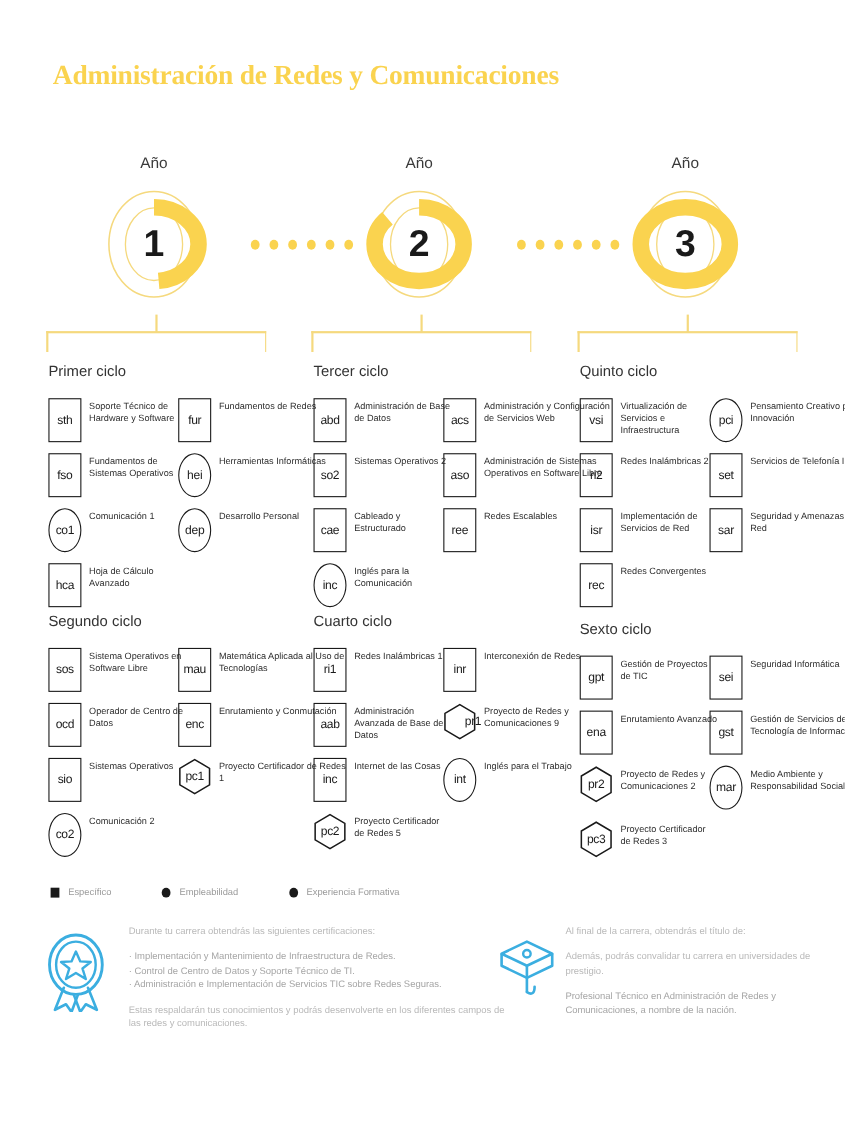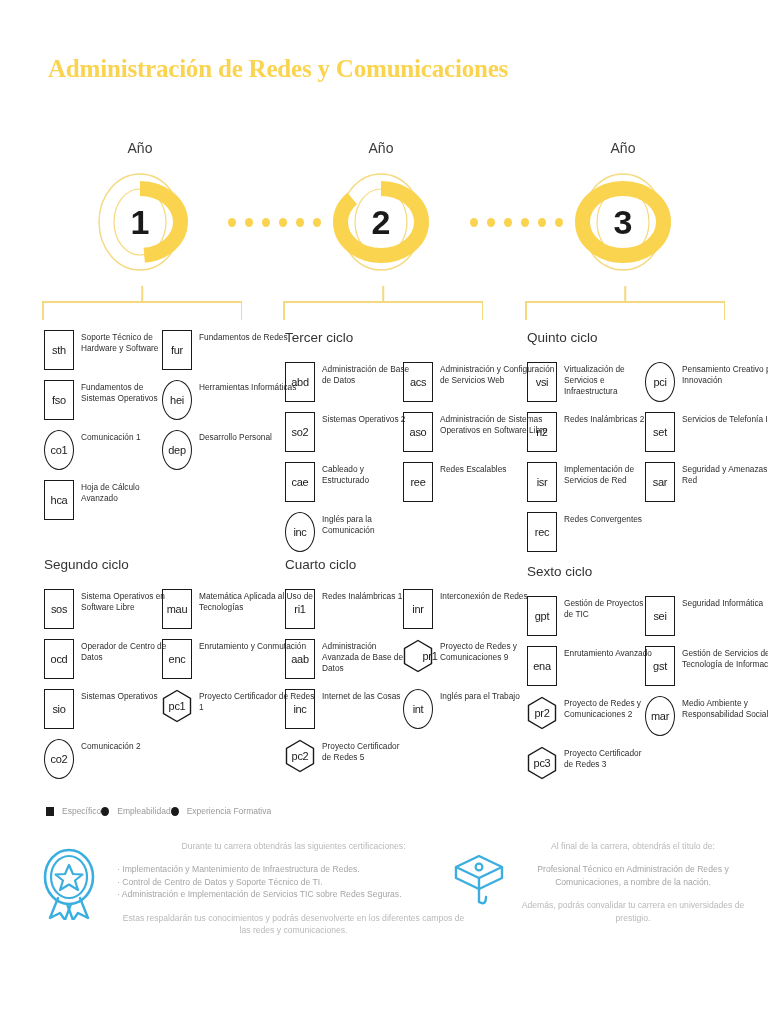--- a/index.html
+++ b/index.html
@@ -104,37 +104,37 @@
     line-height: 1.32;
     color: #2e2e2e;
     padding-top: 2px;
     width: 90px;
   }
   .course.wide { width: 160px; }
   .course.wide .course-name { width: 122px; }
 
   
   .legend { position: absolute; left: 46px; top: 806px; display: flex; align-items: center; }
-  .legend-item { display: flex; align-items: center; }
+  .legend-item { display: flex; align-items: center; margin-right: 46px; }
   .legend-mark { margin-right: 8px; background: #1a1a1a; }
   .legend-mark.sq { width: 8px; height: 9px; }
   .legend-mark.ci { width: 8px; height: 9px; border-radius: 50%; }
   .legend-text { font-size: 8.5px; color: #9a9a9a; }
 
   
   .footer { position: absolute; left: 0; top: 840px; width: 768px; }
   .foot-col { position: absolute; top: 0; }
   .foot-col.left  { left: 40px;  width: 430px; }
   .foot-col.right { left: 452px; width: 300px; }
 
   .foot-icon { position: absolute; left: 0; top: 8px; }
   .foot-text { font-size: 8.6px; color: #b9b9b9; line-height: 1.45; }
   .foot-col.left .foot-text  { margin-left: 77px; }
   .foot-col.right .foot-text { margin-left: 62px; }
-  .foot-p { margin-bottom: 11px; text-align: center; }
+  .foot-p { margin-bottom: 11px; }
   .foot-p.strong { color: #a5a5a5; }
   .foot-list { list-style: none; margin-bottom: 11px; }
   .foot-list li { color: #a5a5a5; }
 </style>
 </head>
 <body>
 
 <div class="header">
   <div class="title">Administración de Redes y Comunicaciones</div>
 </div>
@@ -207,20 +207,21 @@
   <div class="bracket b3">
     <span class="stem"></span>
     <span class="bar"></span>
     <span class="endl"></span>
     <span class="endr"></span>
   </div>
 </div>
 
 <div class="cycles">
   <div class="cycle-col c1">
+    <div class="cycle-title">Primer ciclo</div>
     <div class="cycle-body" style="height: 200px;">
         <div class="course" style="left: 0px; top: 0px;">
           <span class="badge sq">
             <span class="shape">
               <span class="code">sth</span>
             </span>
           </span>
           <span class="course-name">Soporte Técnico de Hardware y Software</span>
         </div>
         <div class="course wide" style="left: 118px; top: 0px;">
@@ -627,17 +628,17 @@
       <svg width="54" height="60" viewBox="0 0 54 60">
         <path d="M27 8 L50 19 L27 30 L4 19 Z" fill="none" stroke="#3BAEE0" stroke-width="2.4" stroke-linejoin="round"></path>
         <circle cx="27" cy="19" r="3.4" fill="none" stroke="#3BAEE0" stroke-width="2.2"></circle>
         <path d="M4 19 L4 30 L27 41 L50 30 L50 19" fill="none" stroke="#3BAEE0" stroke-width="2.4" stroke-linejoin="round"></path>
         <path d="M27 30 L27 54" fill="none" stroke="#3BAEE0" stroke-width="2.4"></path>
         <path d="M27 54 q 7 4 7 -5" fill="none" stroke="#3BAEE0" stroke-width="2.4" stroke-linecap="round"></path>
       </svg>
     </span>
     <div class="foot-text">
       <p class="foot-p">Al final de la carrera, obtendrás el título de:</p>
+      <p class="foot-p">Además, podrás convalidar tu carrera en universidades de prestigio.</p>
       <p class="foot-p strong">Profesional Técnico en Administración de Redes y Comunicaciones, a nombre de la nación.</p>
-      <p class="foot-p">Además, podrás convalidar tu carrera en universidades de prestigio.</p>
     </div>
   </div>
 </div>
 
 </body></html>

